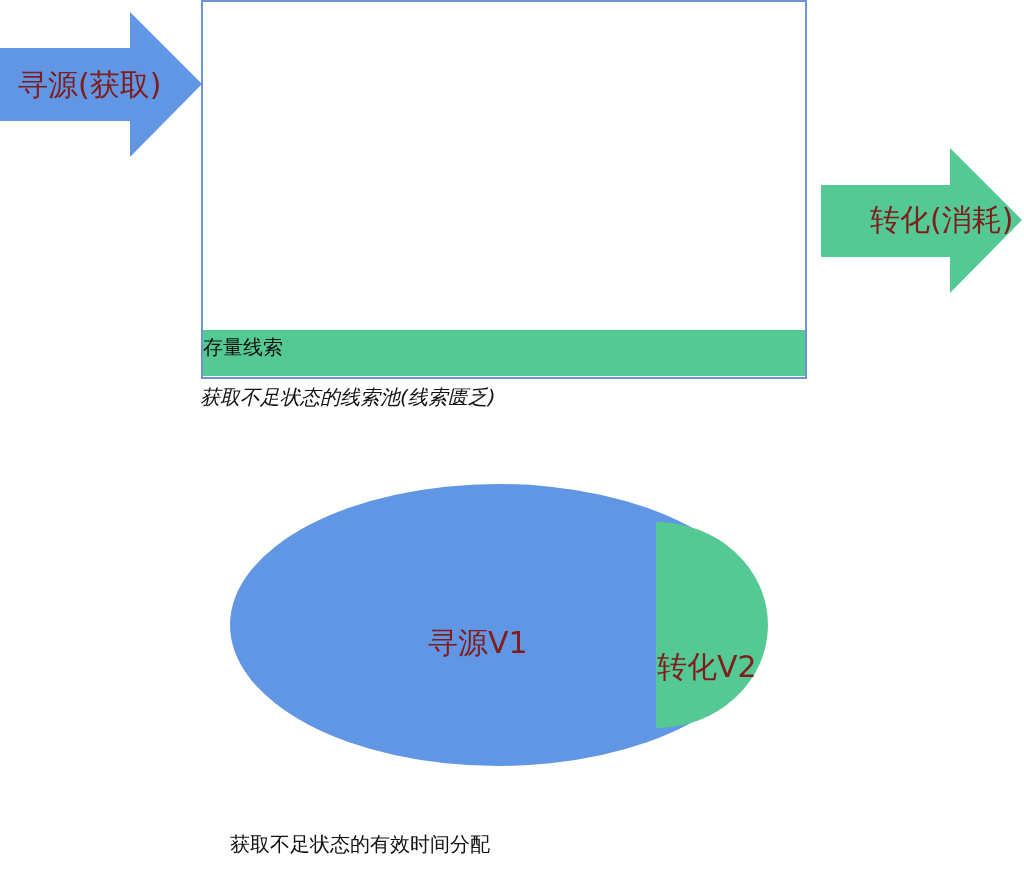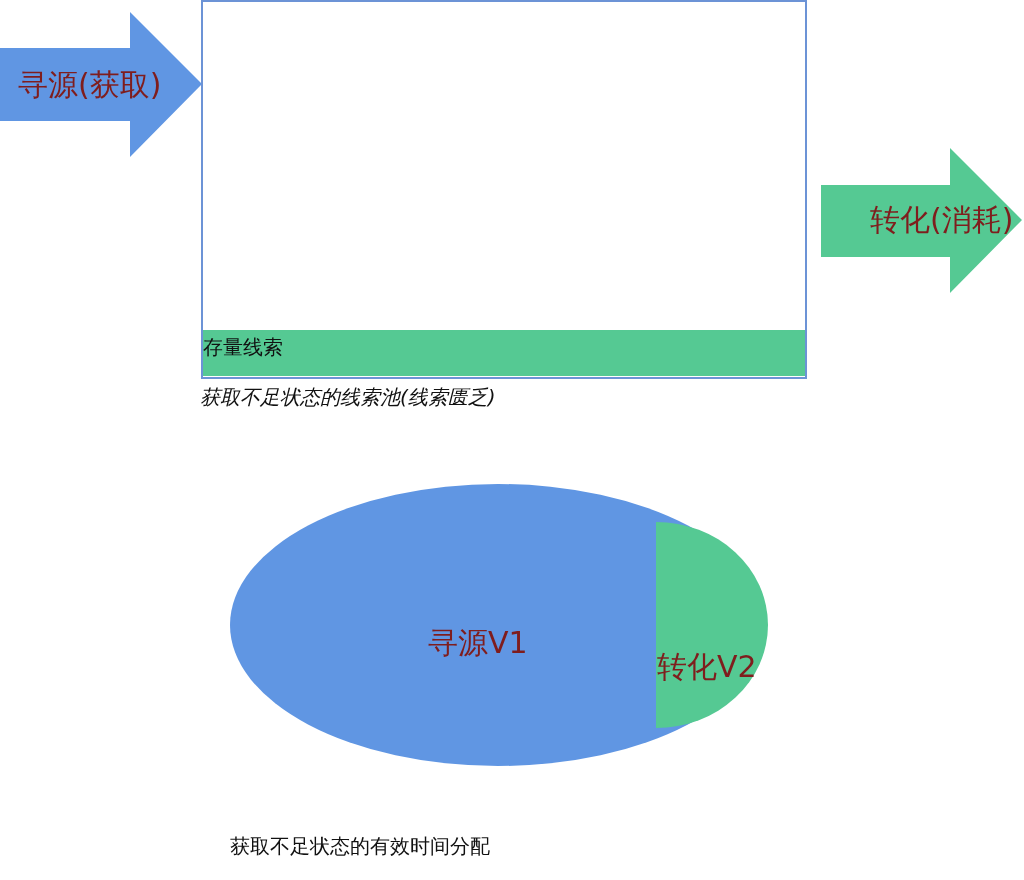--- a/index.html
+++ b/index.html
@@ -31,13 +31,13 @@
   <ellipse cx="656" cy="625" rx="112" ry="103" fill="#55C993" clip-path="url(#rightPart)"></ellipse>
 </svg>
 
 <div class="lbl" style="left:18px;top:70px;">寻源(获取)</div>
 <div class="lbl" style="left:870px;top:205px;">转化(消耗)</div>
 <div class="cap" style="left:203px;width:602px;top:337px;">存量线索</div>
 <div class="cap" style="left:200px;width:590px;top:387px;font-style:italic;">获取不足状态的线索池(线索匮乏)</div>
 
 <div class="lbl" style="left:428px;top:612px;margin-top:16px;">寻源V1</div>
 <div class="lbl" style="left:657px;top:612px;margin-top:40px;">转化V2</div>
-<div class="cap" style="left:230px;width:530px;top:836px;">获取不足状态的有效时间分配</div>
+<div class="cap" style="left:230px;width:530px;top:836px;font-family:Liberation Mono, monospace;">获取不足状态的有效时间分配</div>
 
 </body></html>

